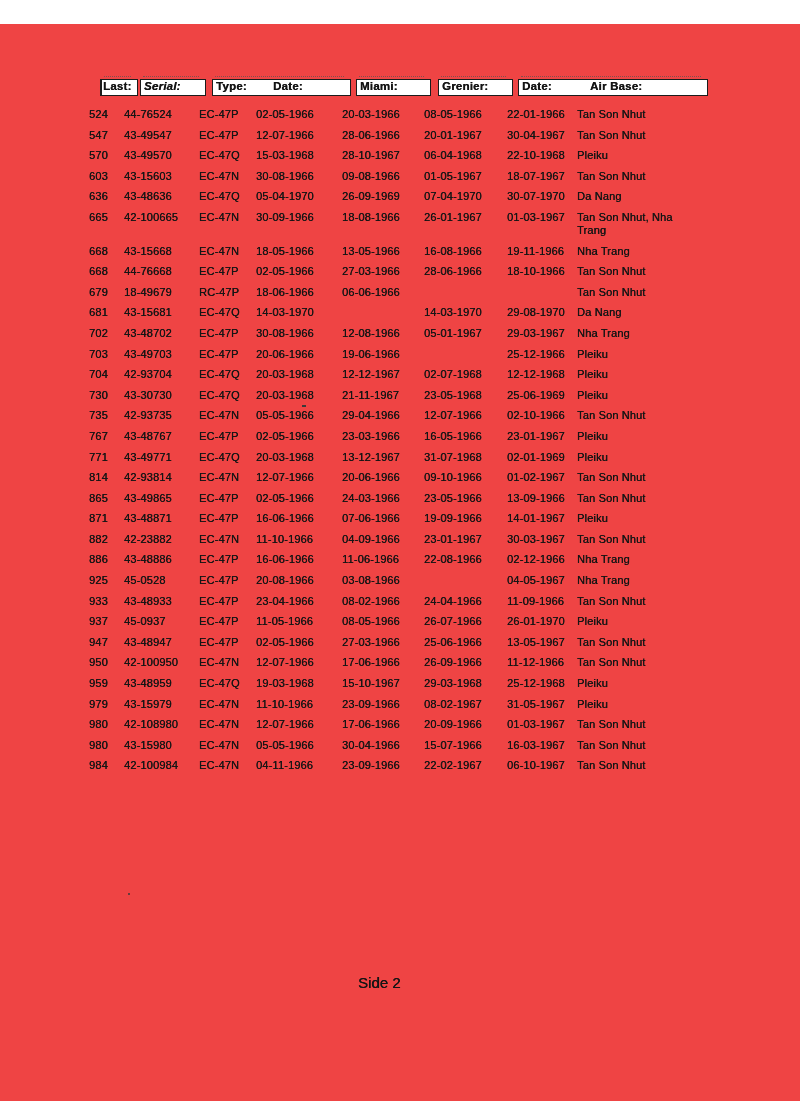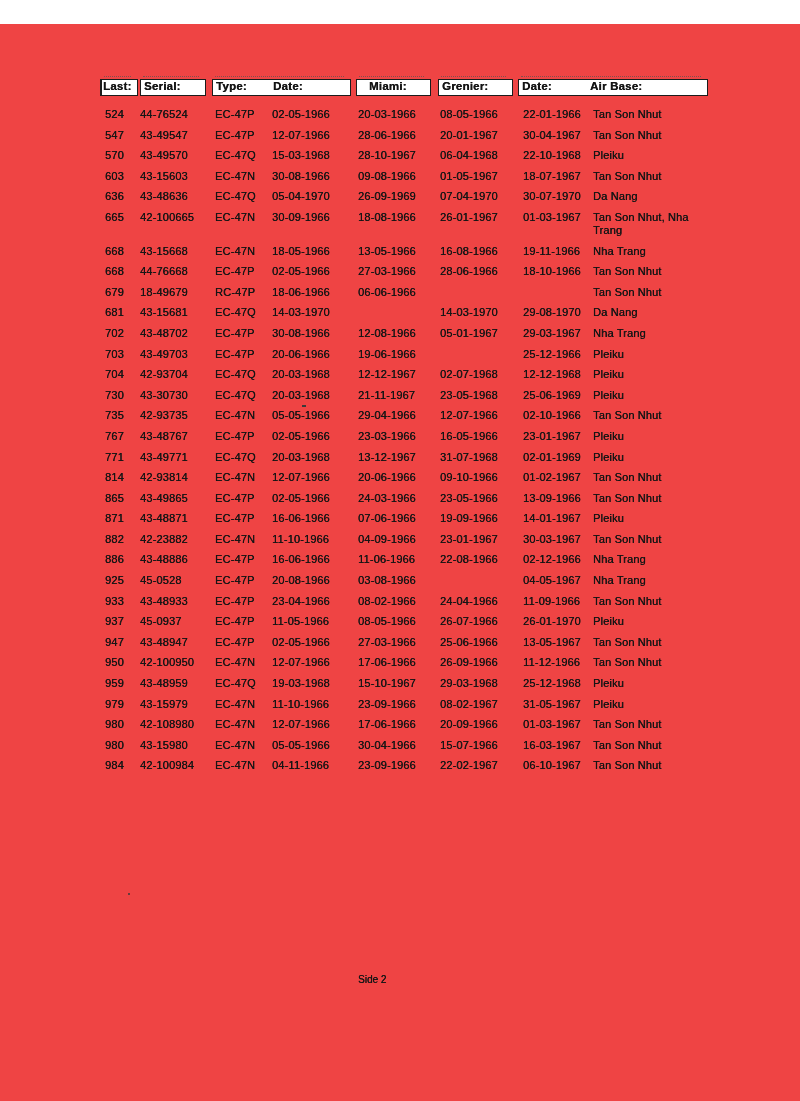--- a/index.html
+++ b/index.html
@@ -44,53 +44,53 @@
     text-shadow: .3px 0 0 currentColor;
   }
   #box-last      { left: 100px; width: 38px; border-left-width: 2.5px; }
   #box-serial    { left: 140px; width: 66px; }
   #box-typedate  { left: 212px; width: 139px; }
   #box-miami     { left: 356px; width: 75px; }
   #box-grenier   { left: 438px; width: 75px; }
   #box-dateab    { left: 518px; width: 190px; }
 
   #lbl-last      { left: 103px; }
-  #lbl-serial    { left: 144px; }
+  #lbl-serial    { left: 144px; font-style: italic; }
   #lbl-type      { left: 216px; }
   #lbl-date1     { left: 273px; }
-  #lbl-miami     { left: 369px; }
+  #lbl-miami     { left: 360px; }
   #lbl-grenier   { left: 442px; text-align: right; }
   #lbl-date2     { left: 522px; }
   #lbl-airbase   { left: 590px; }
 
   
   .tbody {
     position: absolute;
-    left: 105px;
+    left: 89px;
     top: 84px;
     width: 620px;
   }
   .row {
     display: grid;
     grid-template-columns: 35px 75px 57px 86px 82px 83px 70px 118px;
     line-height: 13px;
     margin-bottom: 7.6px;
   }
   .cell {
     font-size: 11px;
     white-space: normal;
     text-shadow: .35px 0 0 currentColor;   
     letter-spacing: .15px;
   }
   
   .footer {
     position: absolute;
     left: 358px;
     top: 950px;
-    font-size: 10px;
+    font-size: 15px;
     text-shadow: .3px 0 0 currentColor;
   }
   
   .artifact { position: absolute; background: #3a3a3a; }
   #artifact-1 { left: 302px; top: 381px; width: 4px; height: 2px; }
   #artifact-2 { left: 128px; top: 869px; width: 2px; height: 2px; border-radius: 50%; }
 </style>
 </head>
 <body>
 

